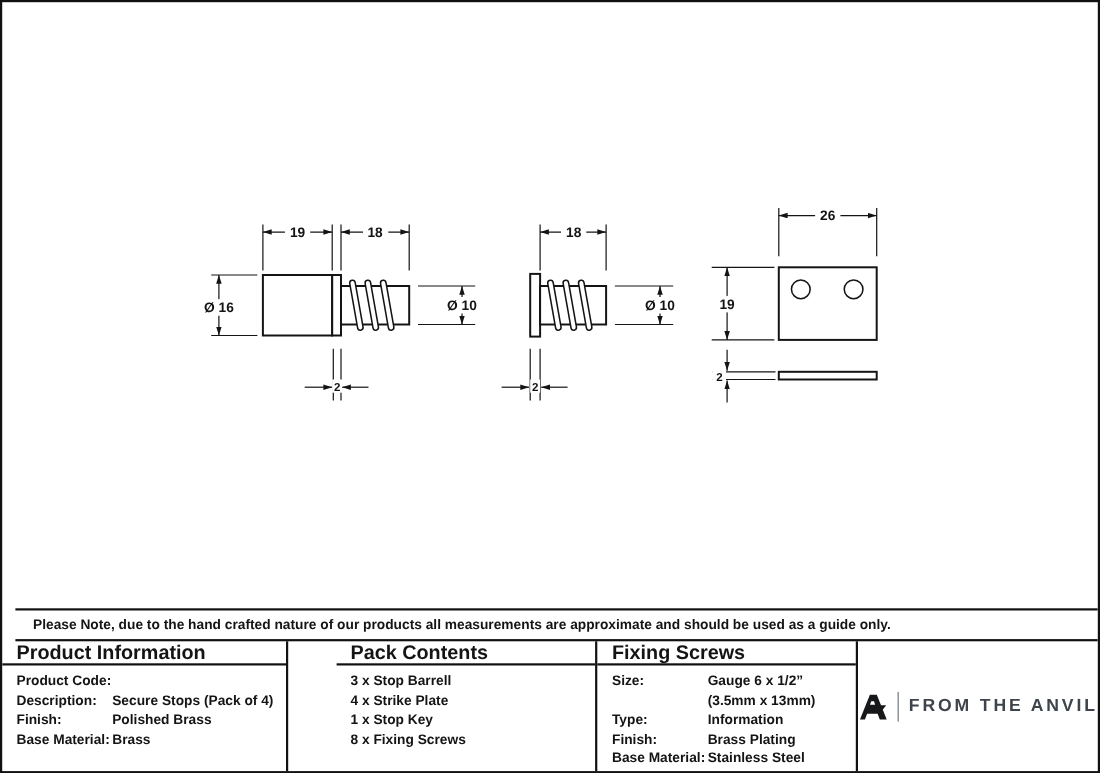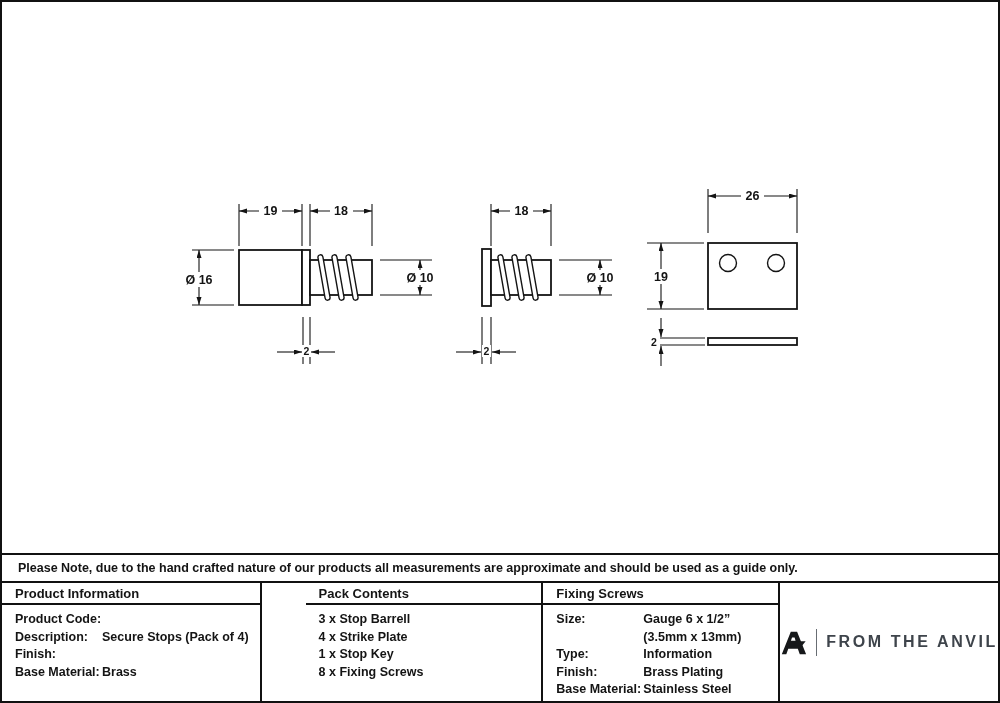--- a/index.html
+++ b/index.html
@@ -7,37 +7,37 @@
     position:relative;width:1000px;height:703px;box-sizing:border-box;
     border:2px solid #111;background:#fff;overflow:hidden;
     font-family:"Liberation Sans",sans-serif;color:#141414;
   }
   .drawing-area{position:absolute;top:0;left:0;}
   svg text{font-family:"Liberation Sans",sans-serif;font-weight:700;fill:#141414;}
   .dim-label{font-size:12.5px;}
   .dim-label-small{font-size:10.5px;}
 
   .note-row{
-    position:absolute;left:0;right:0;top:551px;height:26px;
+    position:absolute;left:12px;right:0;top:551px;height:26px;
     border-top:2px solid #111;border-bottom:2px solid #111;
     display:flex;align-items:center;padding:0 16px;
     font-size:12.5px;font-weight:700;
   }
   .spec-table{
     position:absolute;left:0;right:0;top:581px;bottom:0;
     display:flex;align-items:stretch;
   }
   .spec-col{box-sizing:border-box;border-right:2px solid #111;display:flex;flex-direction:column;}
   .col-product{width:285px;}
   .col-pack{width:261px;margin-left:44px;}
   .col-fixing{width:260px;}
   .col-logo{flex:1;border-right:none;display:flex;align-items:center;justify-content:center;}
   .col-header{
     height:20px;border-bottom:2px solid #111;display:flex;align-items:center;
-    padding-left:13px;font-size:13px;font-weight:700;flex:none;
+    padding-left:13px;font-size:18px;font-weight:700;flex:none;
   }
   .col-body{padding:6px 8px 0 13px;font-size:12.5px;font-weight:700;line-height:17.6px;}
   .kv-row{display:flex;}
   .kv-label{width:87px;flex:none;}
   .kv-value{flex:1;}
   .pack-item{display:block;}
 
   .brand{display:flex;align-items:center;gap:9px;}
   .brand-divider{width:1px;height:27px;background:#686d73;}
   .brand-text{font-size:16px;font-weight:600;letter-spacing:2.6px;color:#3e444b;white-space:nowrap;}
@@ -177,20 +177,21 @@
       <div class="col-body">
         <div class="kv-row">
           <span class="kv-label">Product Code:</span>
         </div>
         <div class="kv-row">
           <span class="kv-label">Description:</span>
           <span class="kv-value">Secure Stops (Pack of 4)</span>
         </div>
         <div class="kv-row">
           <span class="kv-label">Finish:</span>
+          <span class="kv-value">Polished Brass</span>
         </div>
         <div class="kv-row">
           <span class="kv-label">Base Material:</span>
           <span class="kv-value">Brass</span>
         </div>
       </div>
     </div>
 
     <div class="spec-col col-pack">
       <div class="col-header">Pack Contents</div>

